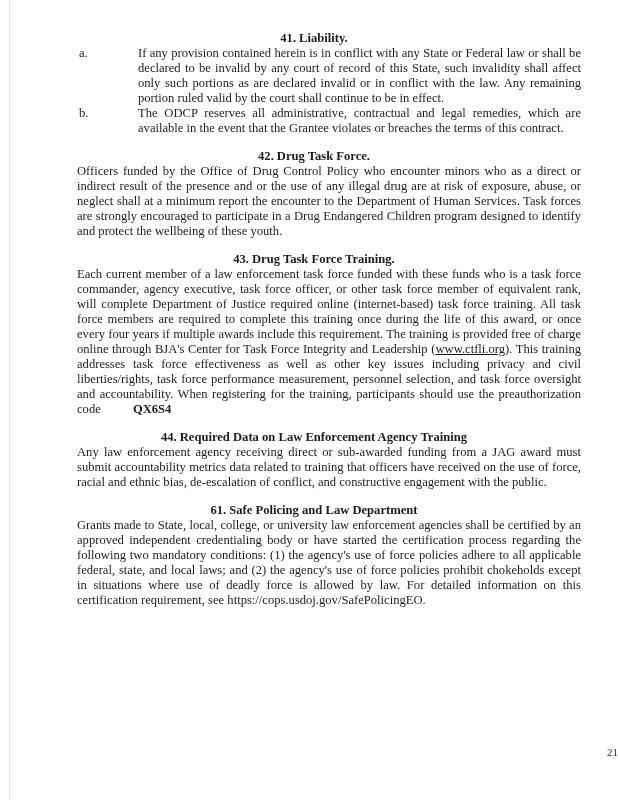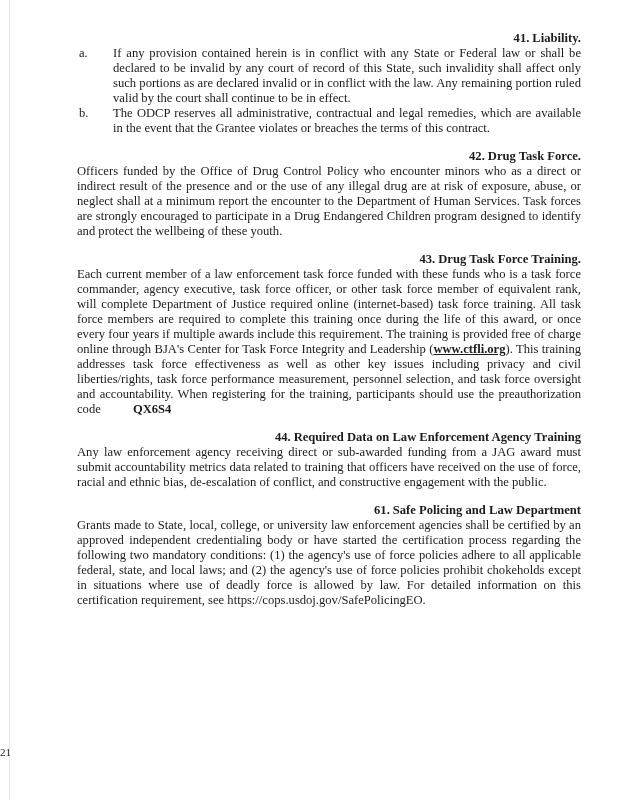--- a/index.html
+++ b/index.html
@@ -24,33 +24,33 @@
     position: absolute;
     left: 47px;
     right: 37px;
     top: 31px;
     font-size: 12.6px;
     line-height: 15px;
     text-align: justify;
   }
   .block { margin-bottom: 13px; }
   .para-indent { margin-left: 30px; }
-  .heading { font-weight: bold; text-align: right; }
+  .heading { font-weight: bold; text-align: center; }
   .heading .num { margin-right: 3px; }
   .sub-item { display: flex; margin-left: 32px; }
   .sub-item .letter { flex: none; width: 34px; text-align: left; }
-  .sub-item .text { flex: 1; text-align: justify; }
-  .link { text-decoration: underline; color: inherit; cursor: pointer; font-weight: bold; }
+  .sub-item .text { flex: 1; text-align: justify; margin-left: 25px; }
+  .link { text-decoration: underline; color: inherit; cursor: pointer; }
   .code { font-weight: bold; margin-left: 29px; }
   .footer {
     position: absolute;
     left: 0;
     right: 0;
     bottom: 42px;
-    text-align: left;
+    text-align: right;
     font-size: 11px;
     color: #2a2a2a;
   }
 </style>
 </head>
 <body>
 
 <div class="scan-edge"></div>
 
 <div class="content">

